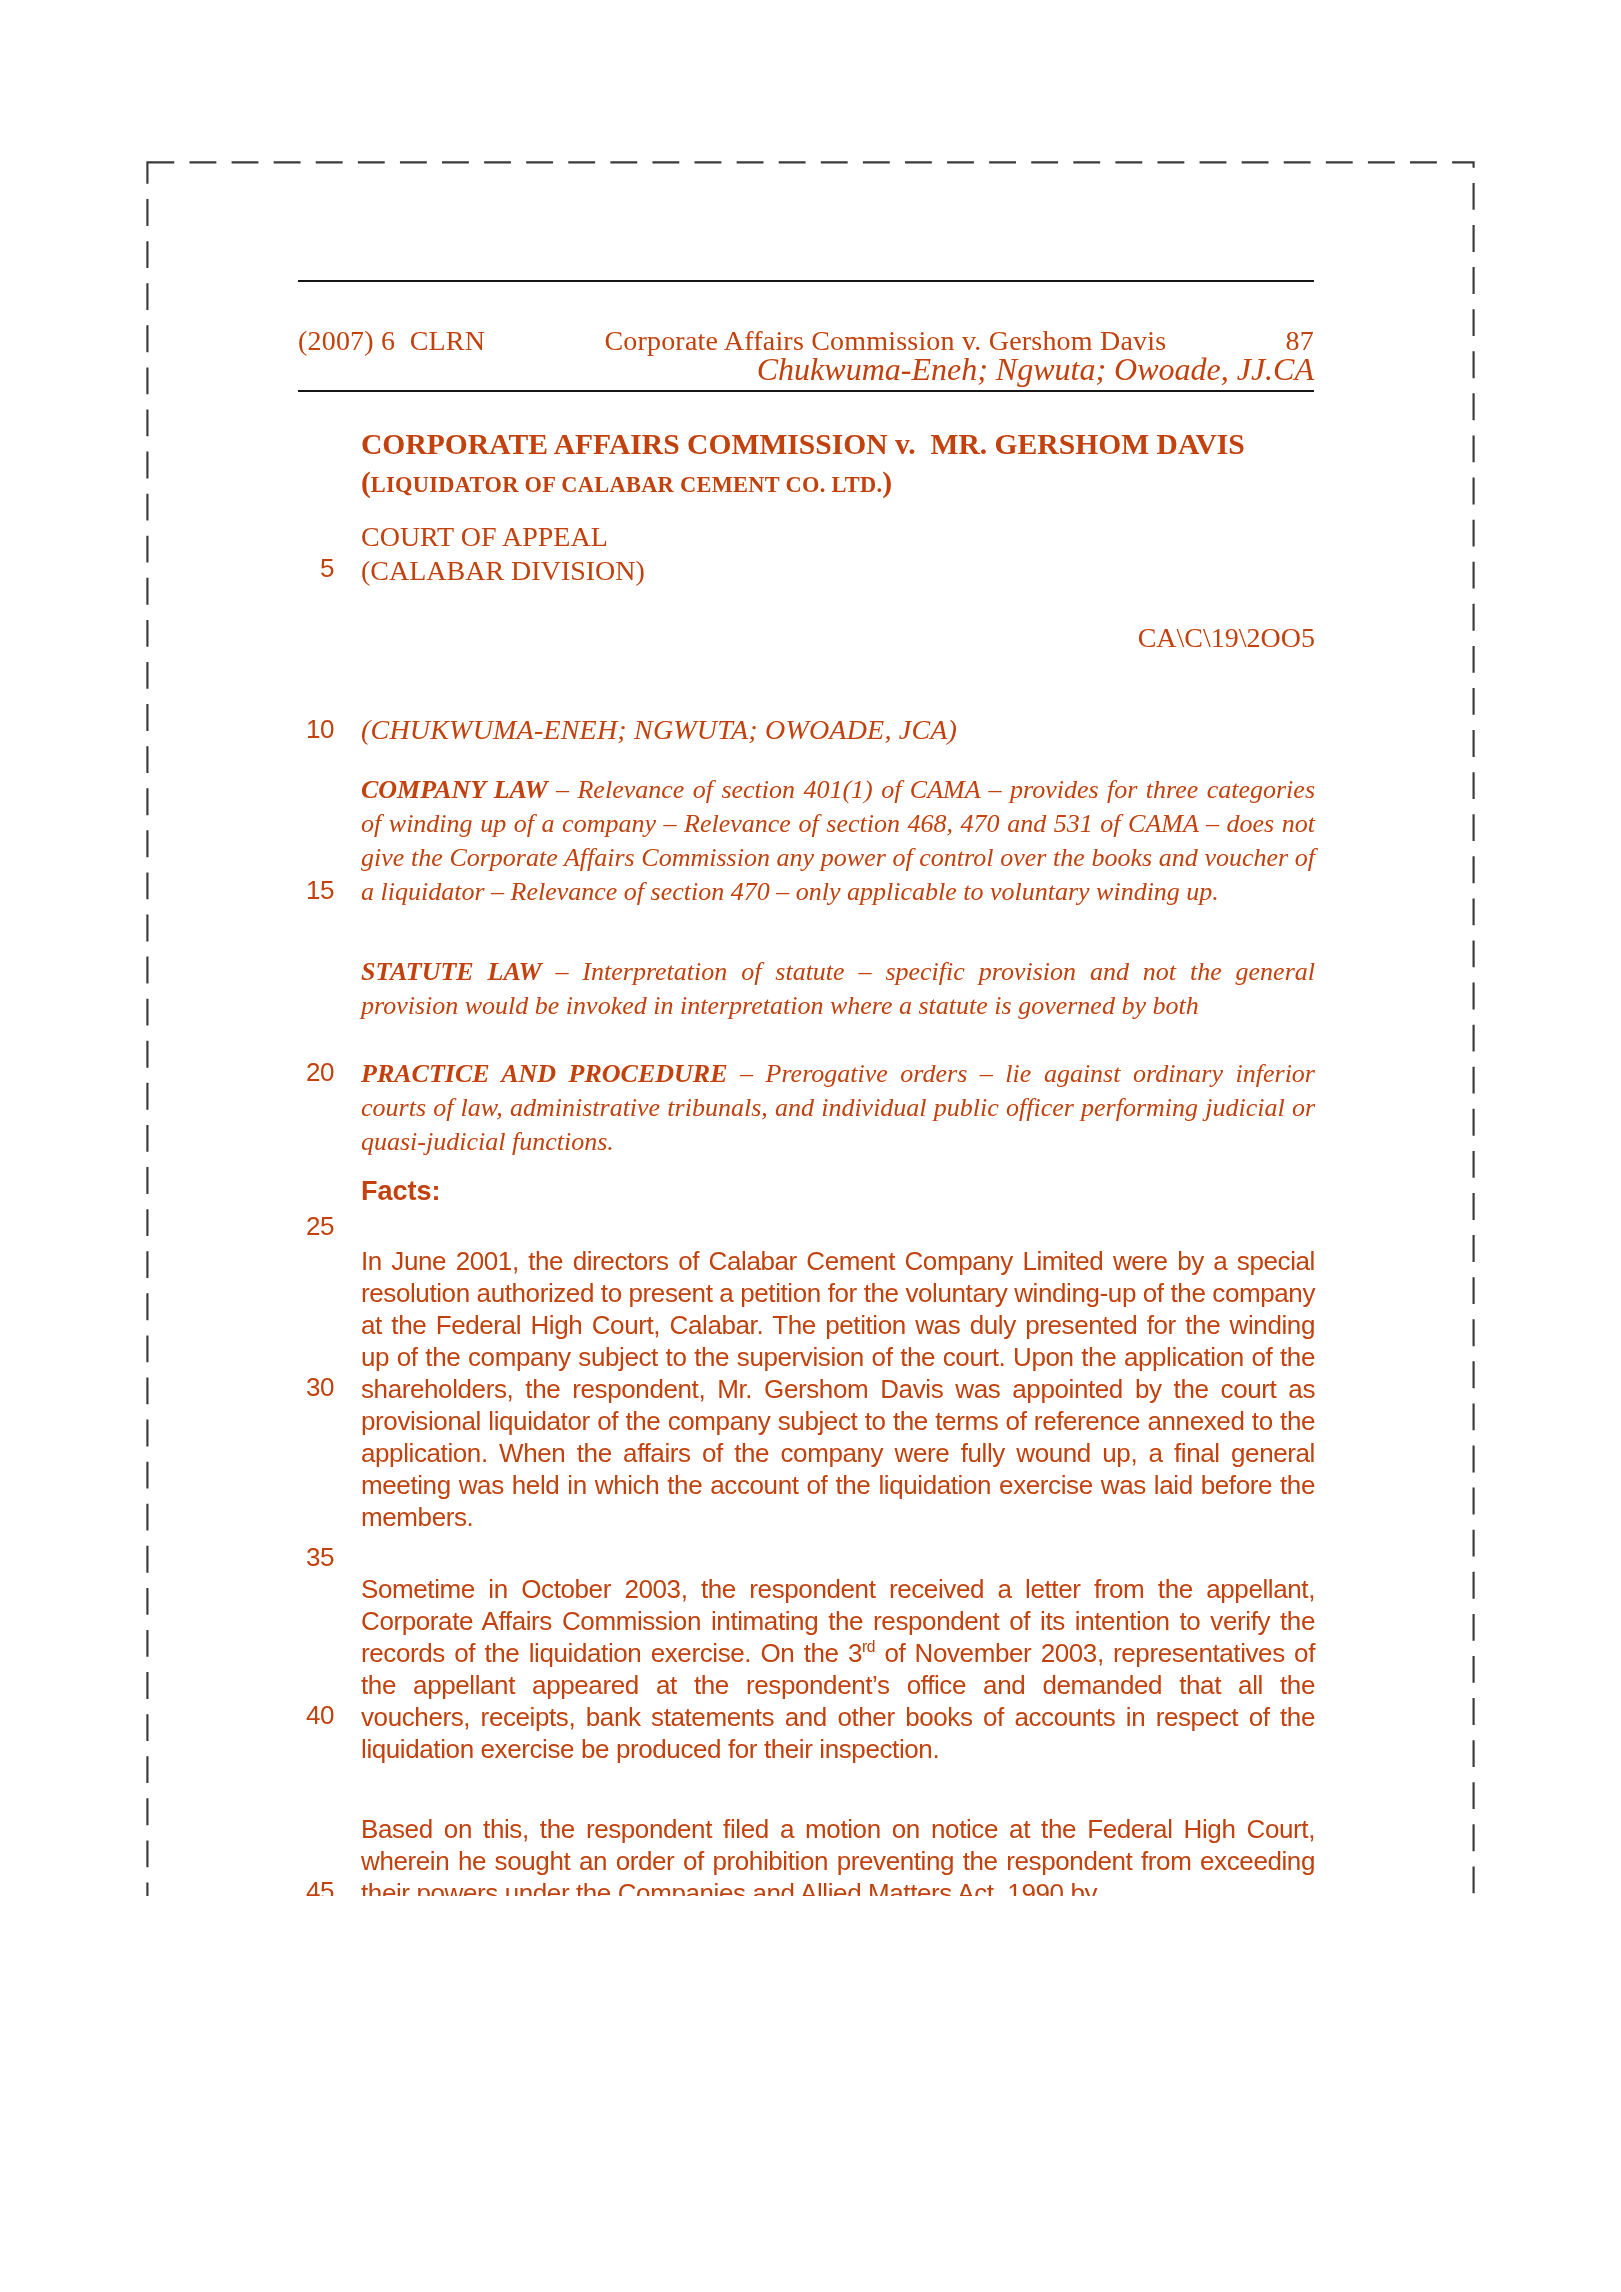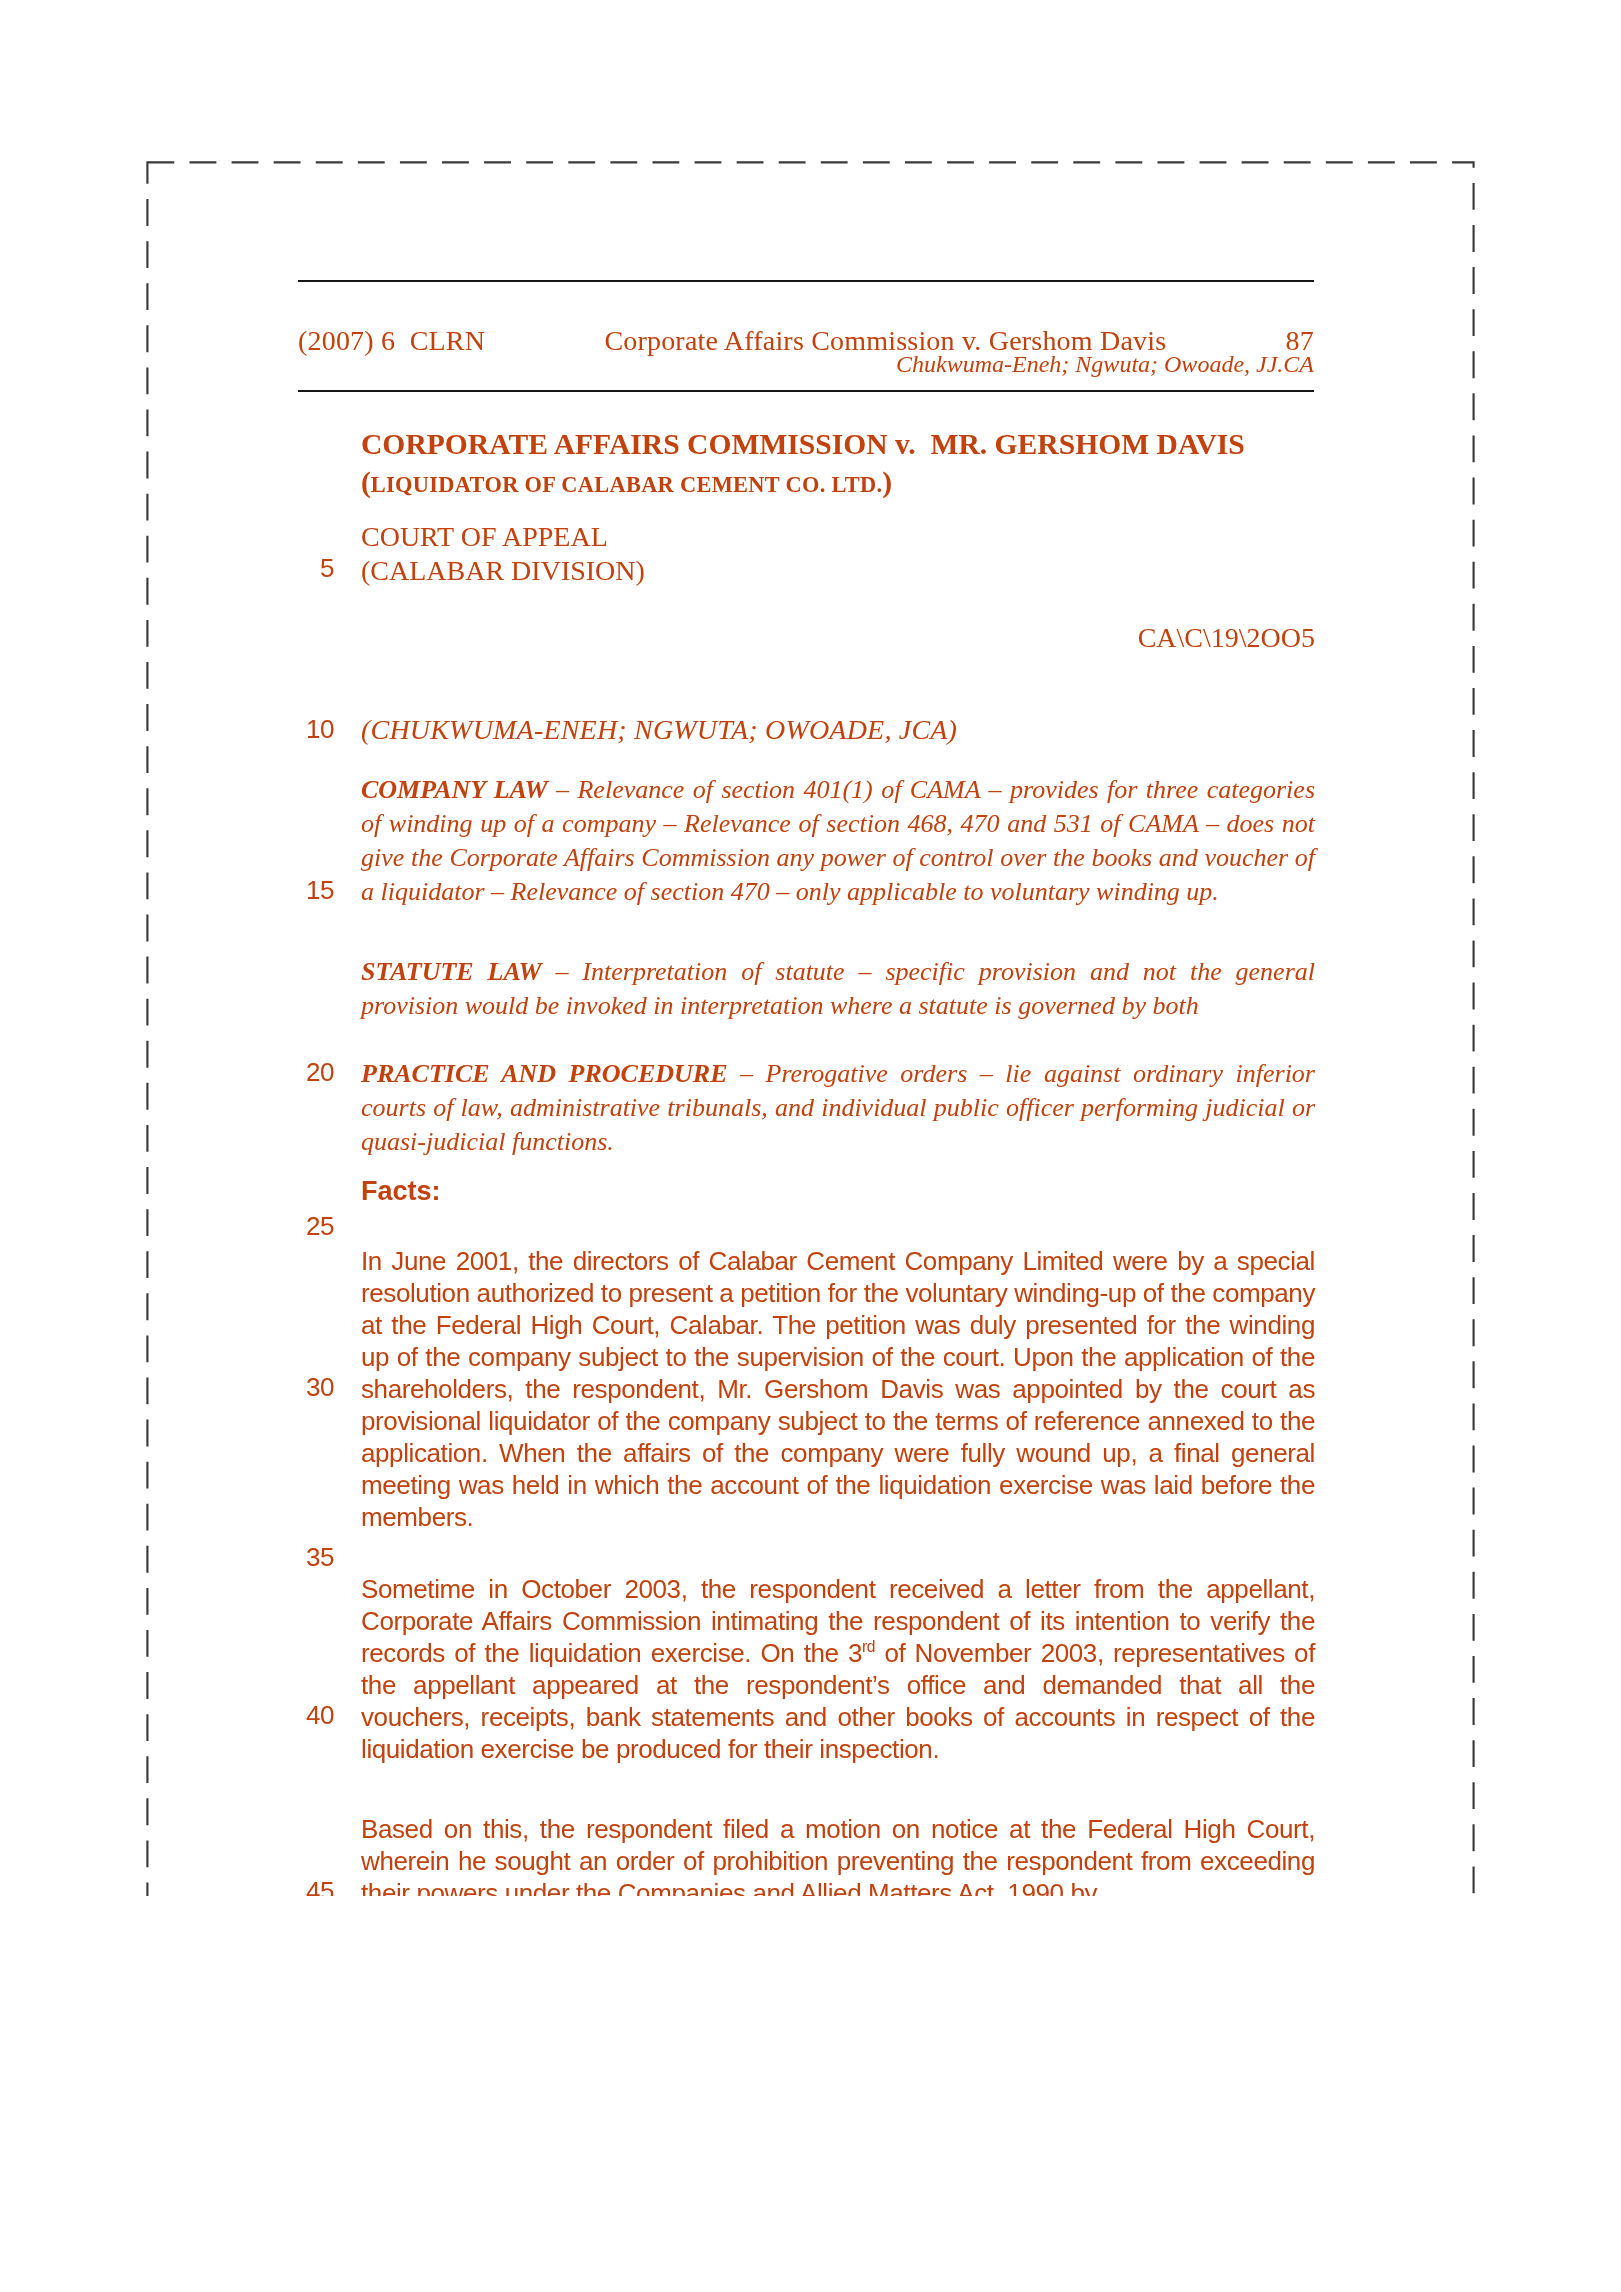--- a/index.html
+++ b/index.html
@@ -24,21 +24,21 @@
   .hdr-row {
     left:298px; top:287px; width:1016px;
     display:flex; align-items:baseline;
     font-size:28px; letter-spacing:0.2px;
   }
   .hdr-citation { white-space:pre; }
   .hdr-case { flex:1; text-align:center;margin-top:38px; }
   .hdr-page { text-align:right; }
   .judges-line {
     left:298px; top:351px; width:1016px;
-    text-align:right; font-style:italic; font-size:24px;
+    text-align:right; font-style:italic; font-size:32px;
   }
 
   
   .case-title {
     left:361px; top:425px; width:955px;
     font-weight:bold; font-size:29.6px; line-height:38px;
   }
   .case-title .sc { font-size:22.4px; letter-spacing:0.3px; }
 
   .court-block { left:361px; top:520px; font-size:28px; line-height:34px; }

